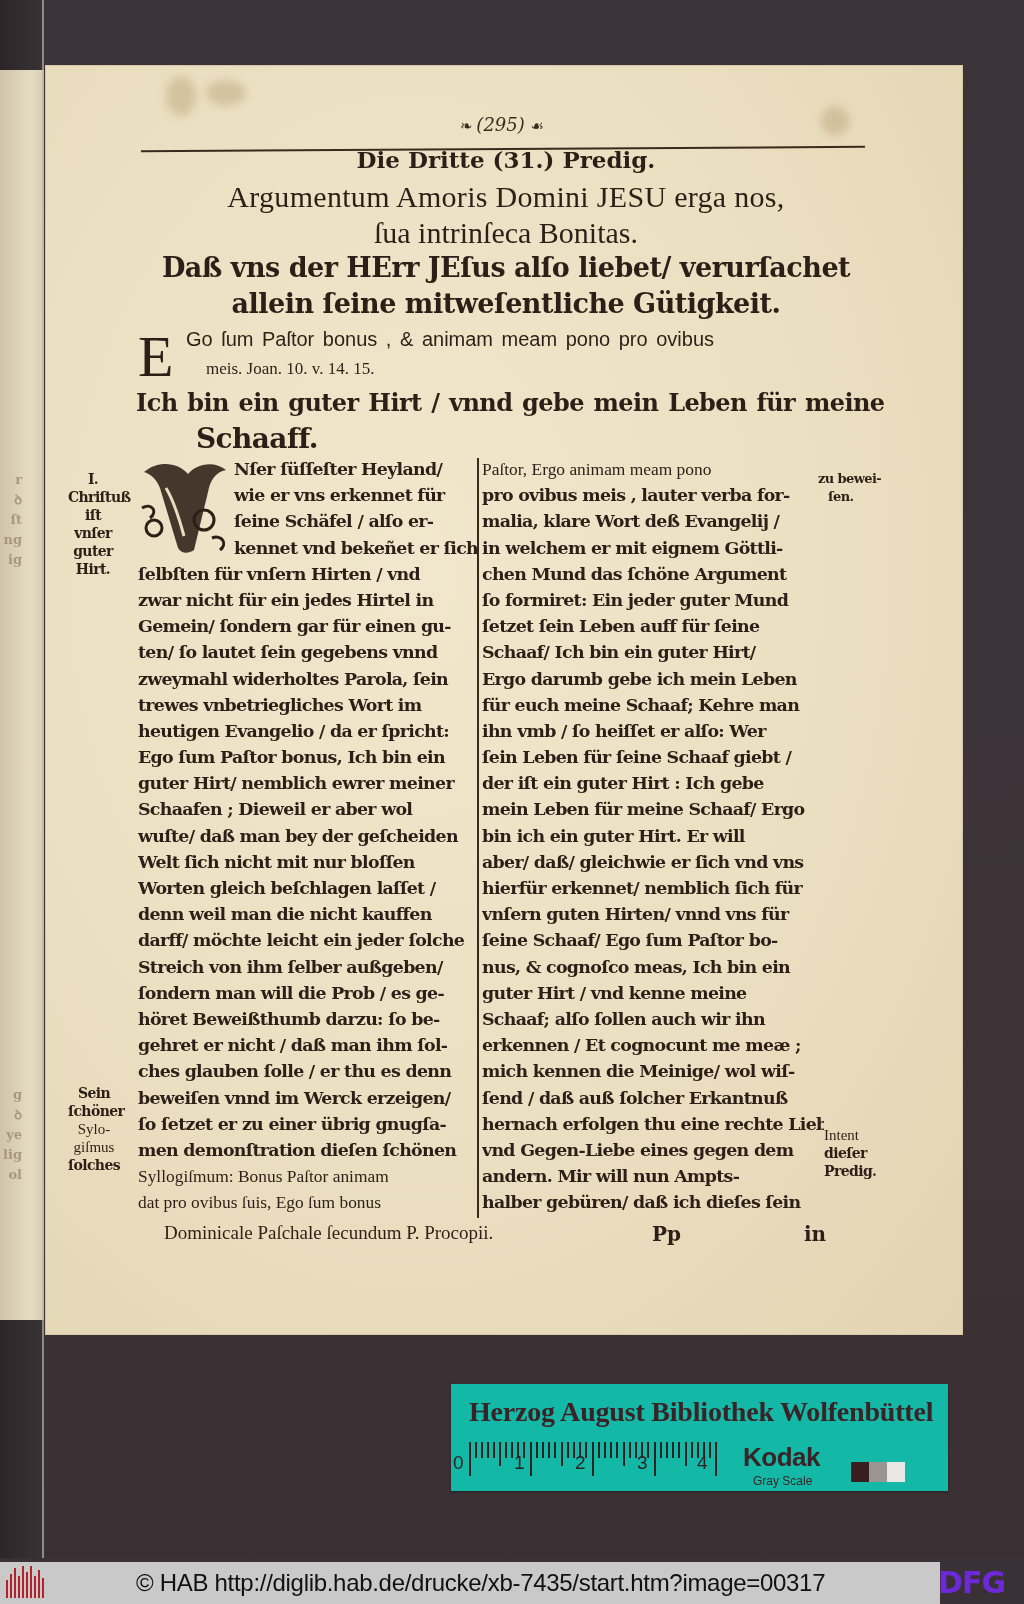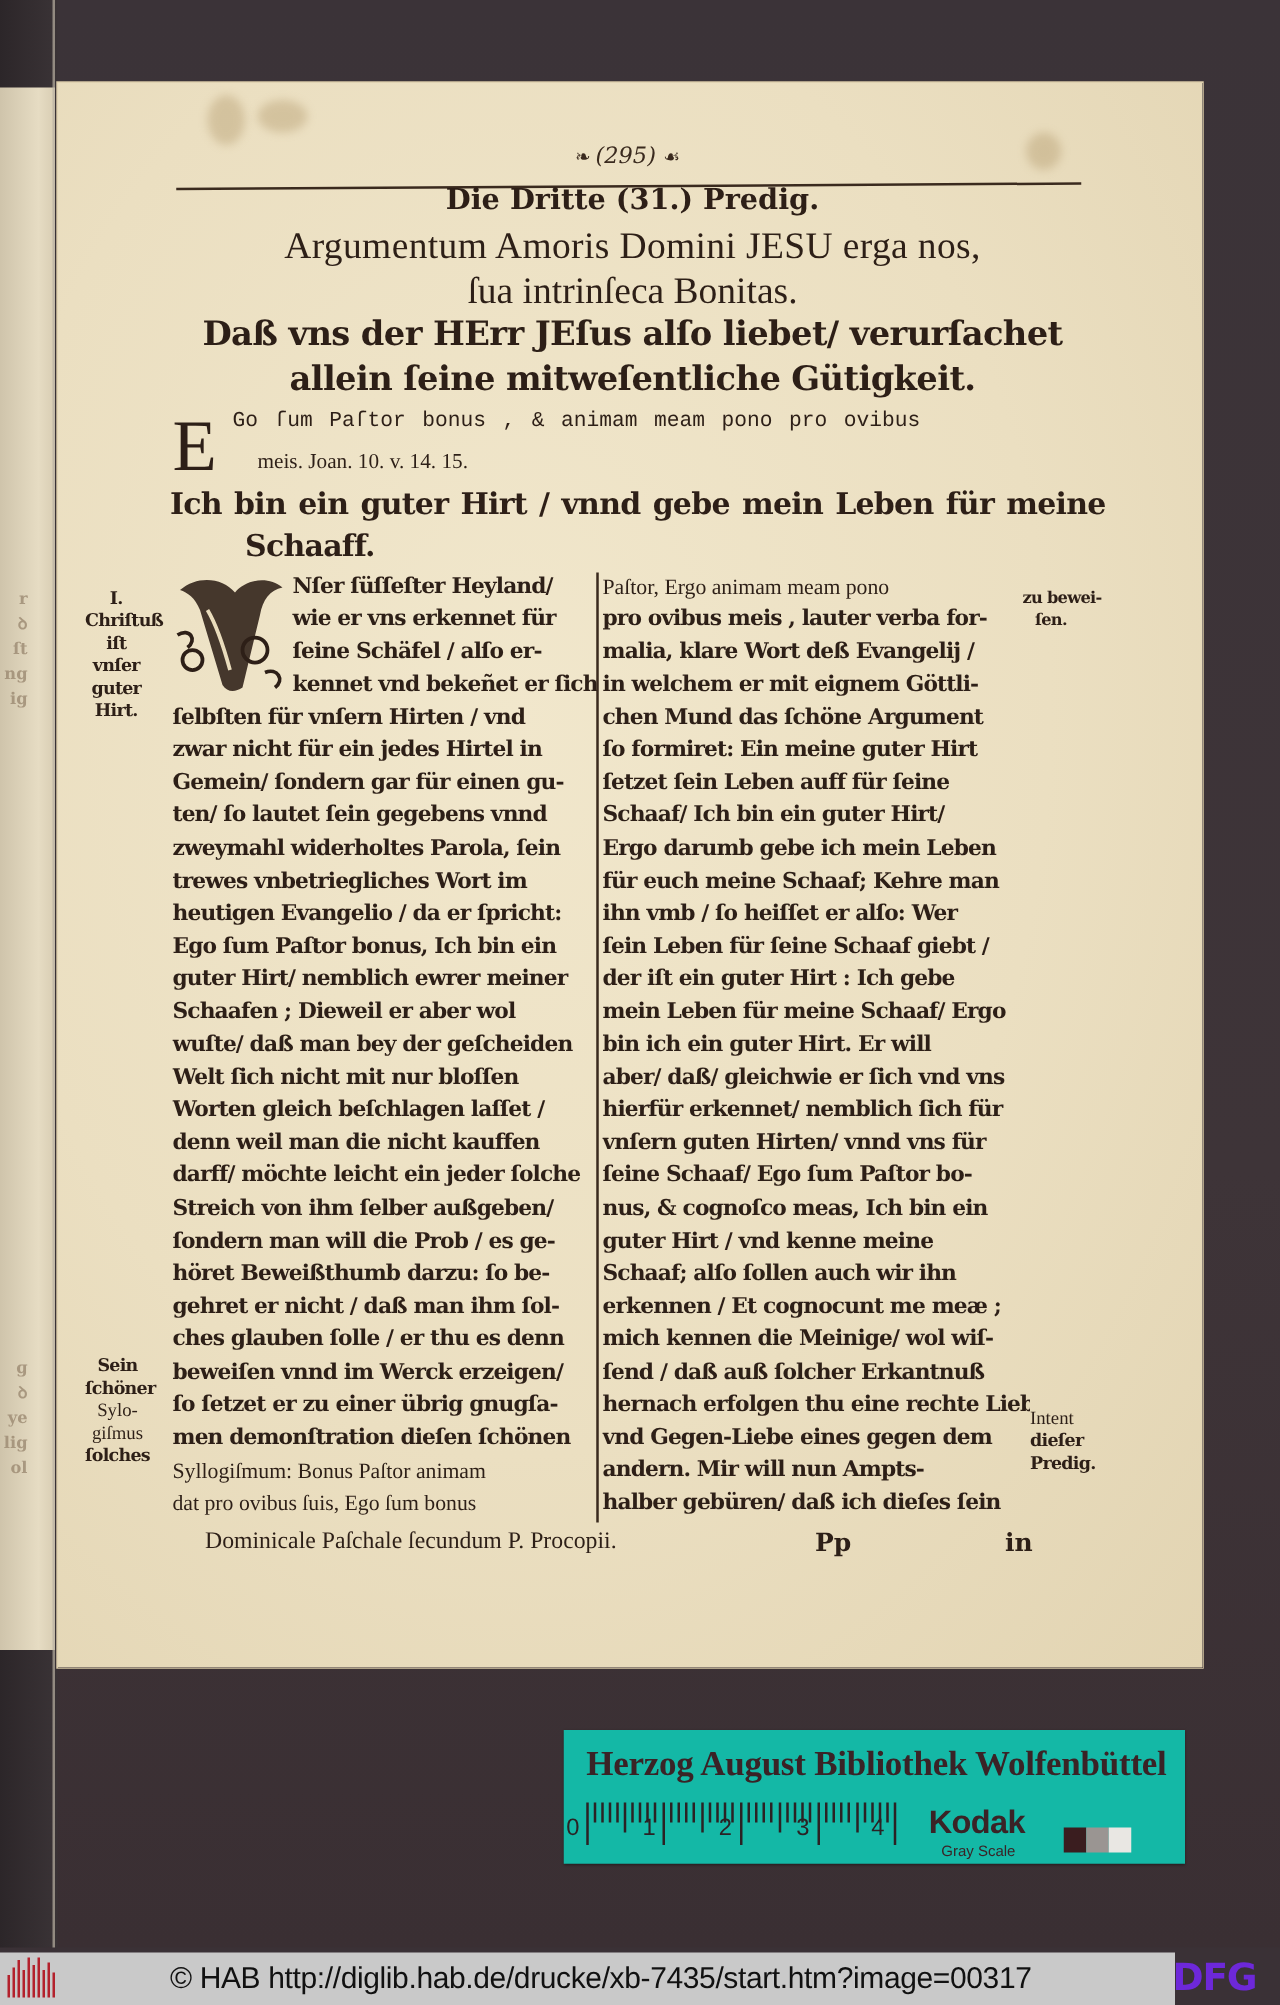--- a/index.html
+++ b/index.html
@@ -54,33 +54,33 @@
     .h-latin1 { top: 114px; font-size: 30px; font-family: "Liberation Serif", serif; letter-spacing: 0.3px; }
     .h-latin2 { top: 150px; font-size: 30px; font-family: "Liberation Serif", serif; }
     .h-german1 { top: 186px; font-size: 27px; font-weight: bold; font-family: "DejaVu Serif", serif; letter-spacing: -0.5px; }
     .h-german2 { top: 222px; font-size: 27px; font-weight: bold; font-family: "DejaVu Serif", serif; letter-spacing: -0.5px; }
 
     .drop-e {
       position: absolute; left: 92px; top: 262px; font-size: 58px;
       font-family: "Liberation Serif", serif; line-height: 58px;
     }
     .motto1 {
-      position: absolute; left: 140px; top: 262px; font-size: 17px;
-      font-family: Liberation Mono, monospace; word-spacing: 3px;
+      position: absolute; left: 140px; top: 262px; font-size: 20px;
+      font-family: Liberation Sans, sans-serif; word-spacing: 3px;
     }
     .motto2 {
       position: absolute; left: 160px; top: 293px; font-size: 17px;
       font-family: "Liberation Serif", serif;
     }
     .german-motto1 {
       position: absolute; left: 90px; top: 322px; font-size: 24px; font-weight: bold;
       font-family: "DejaVu Serif", serif; letter-spacing: -0.6px; word-spacing: 2px;
     }
     .german-motto2 {
-      position: absolute; left: 150px; top: 356px; font-size: 24px; font-weight: bold;
+      position: absolute; left: 150px; top: 356px; font-size: 28px; font-weight: bold;
       font-family: "DejaVu Serif", serif; letter-spacing: -0.6px;
     }
 
     
     .col {
       position: absolute; top: 390px; font-size: 17.4px; line-height: 26.2px;
       font-family: "DejaVu Serif", serif; font-weight: bold; letter-spacing: -0.7px;
       white-space: nowrap;
     }
     .col .line { height: 26.2px; overflow: hidden; }
@@ -250,21 +250,21 @@
   </div>
 
   <div class="col-divider"></div>
 
   <div class="col col-right">
     <div class="line latin">Paſtor, Ergo animam meam pono</div>
     <div class="line">pro ovibus meis , lauter verba for-</div>
     <div class="line">malia, klare Wort deß Evangelij /</div>
     <div class="line">in welchem er mit eignem Göttli-</div>
     <div class="line">chen Mund das ſchöne Argument</div>
-    <div class="line">ſo formiret: Ein meine guter Hirt</div>
+    <div class="line">ſo formiret: Ein jeder guter Mund</div>
     <div class="line">ſetzet ſein Leben auff für ſeine</div>
     <div class="line">Schaaf/ Ich bin ein guter Hirt/</div>
     <div class="line">Ergo darumb gebe ich mein Leben</div>
     <div class="line">für euch meine Schaaf; Kehre man</div>
     <div class="line">ihn vmb / ſo heiſſet er alſo: Wer</div>
     <div class="line">ſein Leben für ſeine Schaaf giebt /</div>
     <div class="line">der iſt ein guter Hirt : Ich gebe</div>
     <div class="line">mein Leben für meine Schaaf/ Ergo</div>
     <div class="line">bin ich ein guter Hirt. Er will</div>
     <div class="line">aber/ daß/ gleichwie er ſich vnd vns</div>

